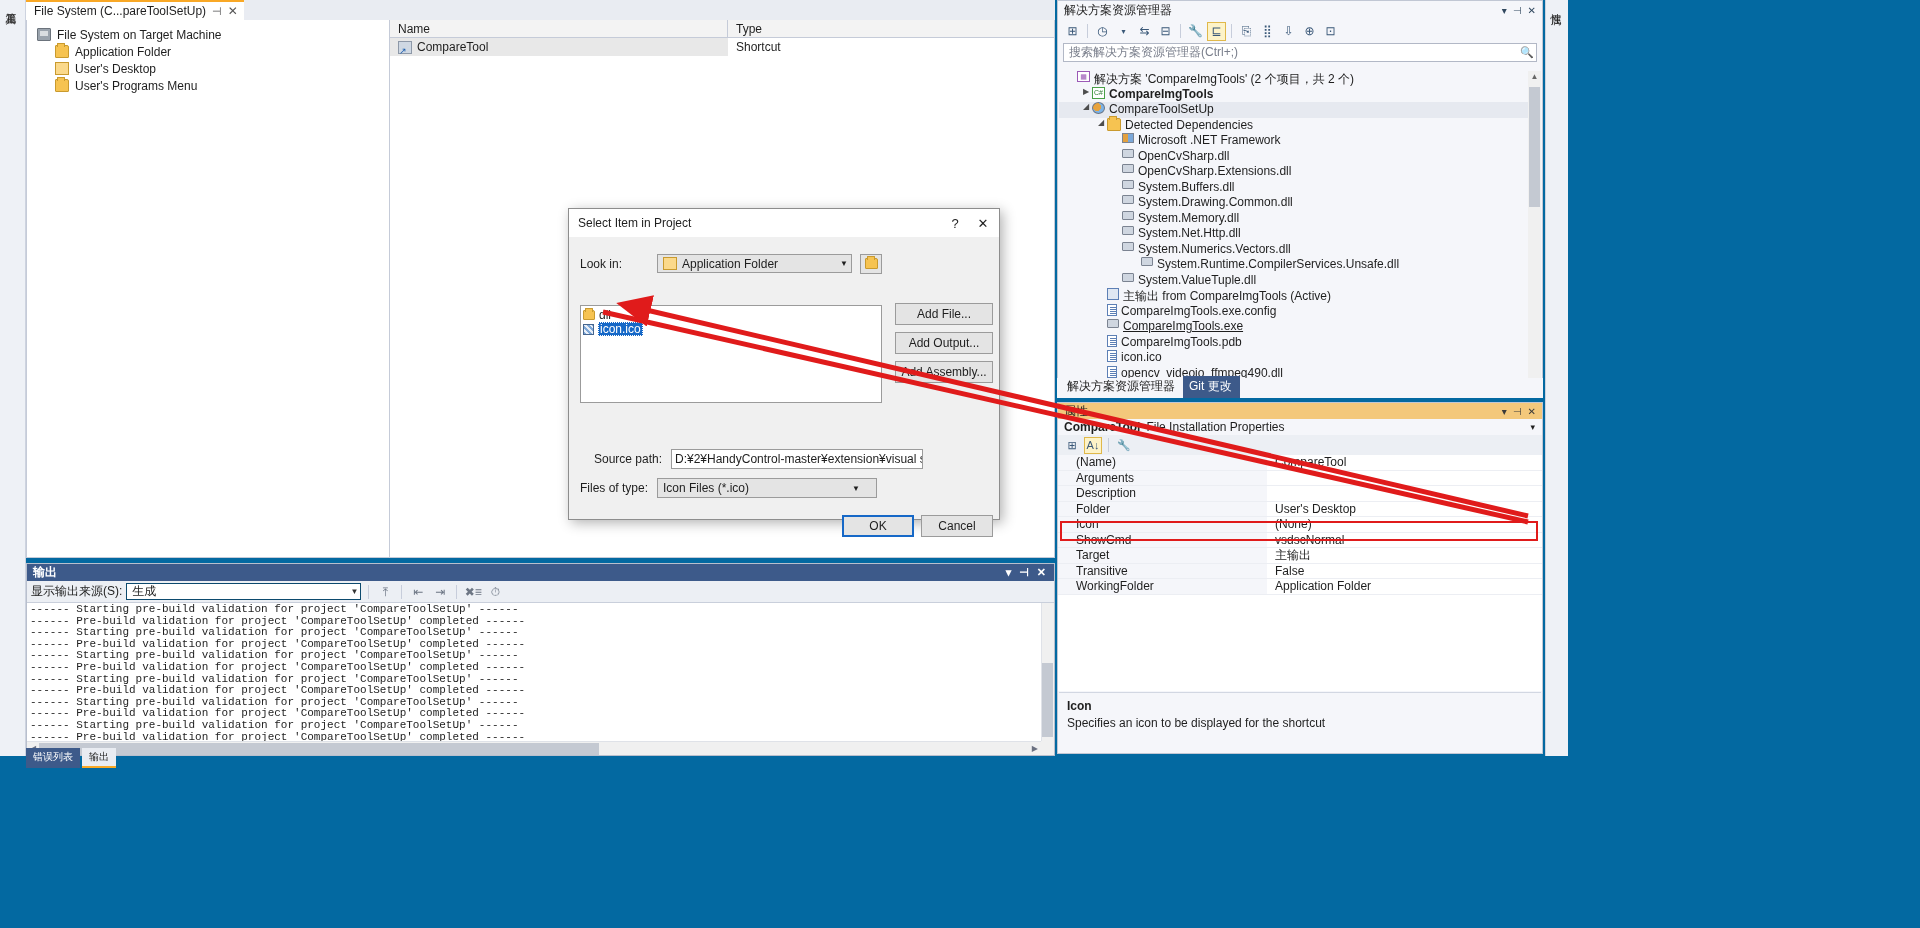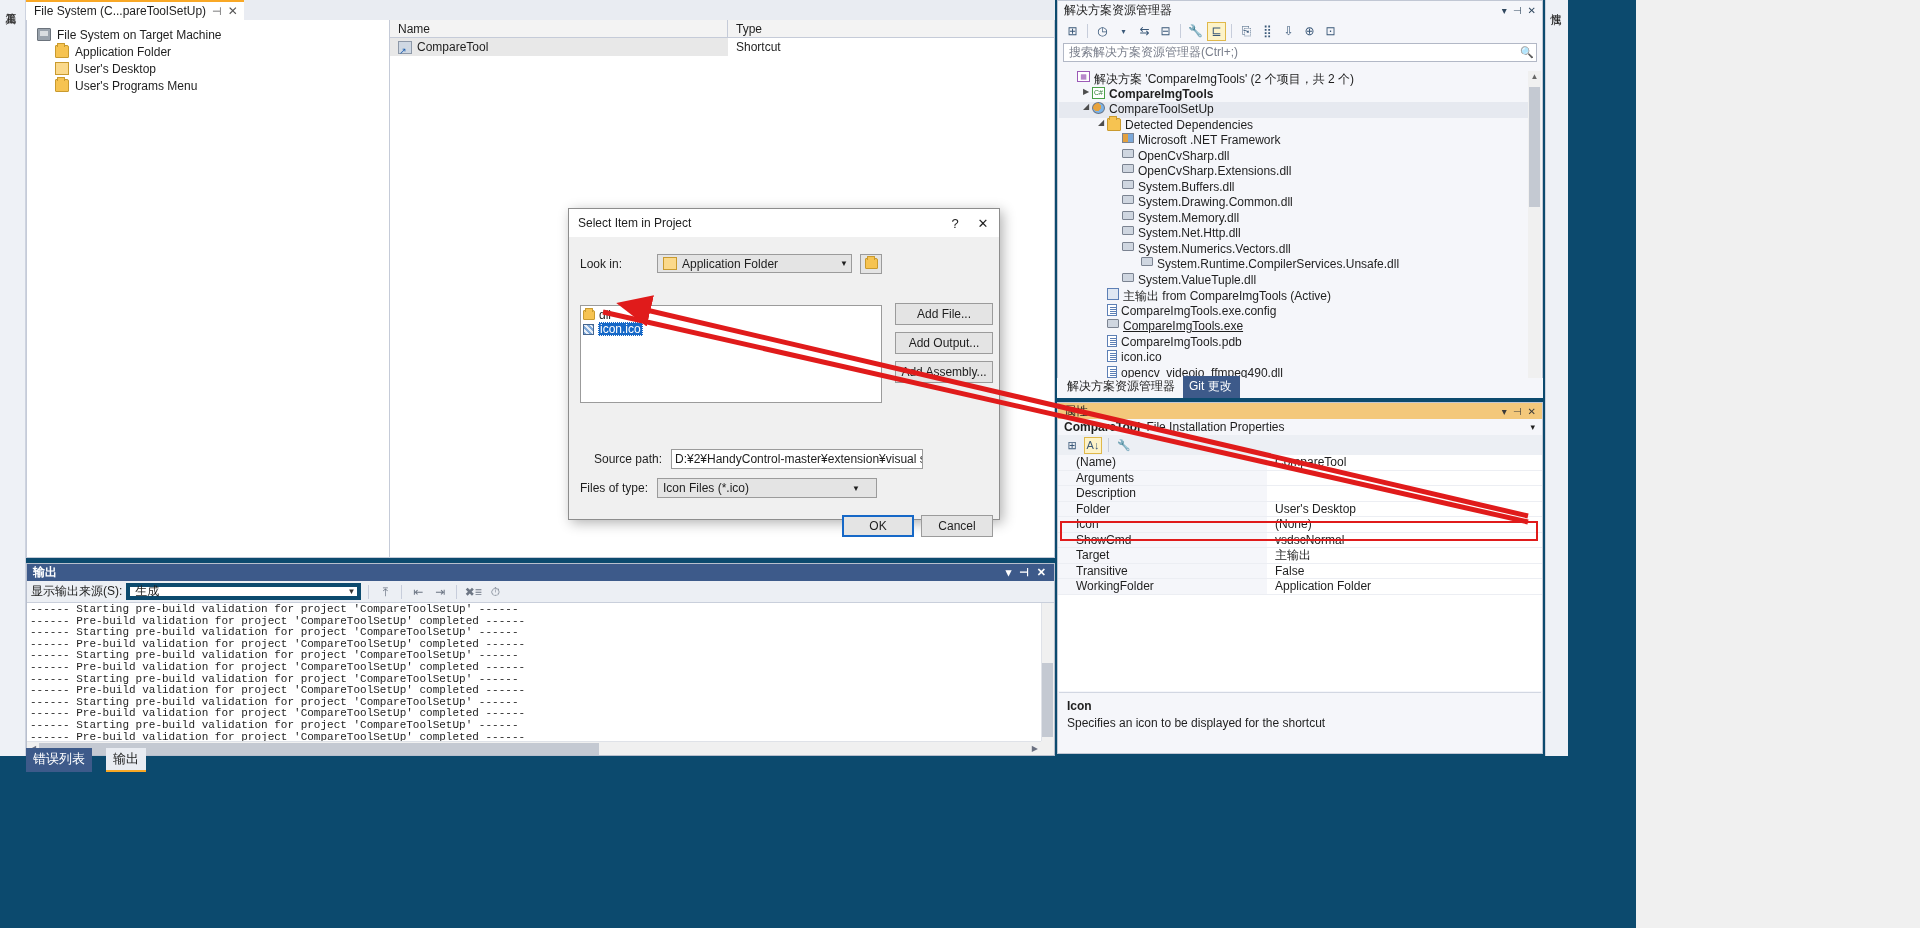--- a/index.html
+++ b/index.html
@@ -2,21 +2,21 @@
 <html><head>
 <meta charset="utf-8">
 <style>
   * { box-sizing: border-box; margin:0; padding:0; }
   html,body {
     width:1920px; height:928px; overflow:hidden;
     font-family: "Liberation Sans", sans-serif;
     font-size:12px; color:#1e1e1e;
     background:#f0f0f0;
   }
-  #root { position:relative; width:1636px; height:928px; background:#0c4a6e; }
+  #root { position:relative; width:1920px; height:928px; background:#0369a1; }
 
   
   .vstrip {
     position:absolute; left:0; top:0; width:26px; height:756px;
     background:#eef1f6; border-right:1px solid #cdd3df;
   }
   .vstrip .vlabel {
     writing-mode: vertical-rl; text-orientation: upright;
     font-size:11px; color:#2b2b2b; margin-top:6px; margin-left:5px;
     letter-spacing:-1px; line-height:12px;
@@ -75,21 +75,21 @@
     padding:0 4px 0 6px; font-size:12px; font-weight:bold;
   }
   .out-title .spacer{flex:1;}
   .out-title .tbtn{ color:#fff; font-size:11px; padding:0 4px; cursor:default;}
   .out-toolbar {
     height:22px; background:#eceff4; display:flex; align-items:center; gap:4px;
     padding:0 4px; border-bottom:1px solid #c9cfdb;
   }
   .out-toolbar .lbl { font-size:12px; }
   .out-combo {
-    width:235px; height:17px; background:#fff; border:4px solid #0c4a6e;
+    width:235px; height:17px; background:#fff; border:1px solid #0c4a6e;
     display:flex; align-items:center; justify-content:space-between;
     padding:0 2px 0 5px; font-size:12px;
   }
   .out-combo .caret { font-size:8px; color:#333; }
   .tb-ico { width:18px; height:17px; display:inline-flex; align-items:center; justify-content:center;
             font-size:12px; color:#6d7684; }
   .out-body {
     position:absolute; left:0; top:39px; right:0; bottom:14px;
     background:#fff; overflow:hidden;
     font-family:"Liberation Mono", monospace; font-size:11px; line-height:11.6px;
@@ -101,21 +101,21 @@
   }
   .out-thumb-v { position:absolute; right:1px; top:60px; width:11px; height:74px; background:#c4c9d2; }
   .out-scroll-h {
     position:absolute; left:0; right:13px; bottom:0; height:14px; background:#f0f0f0;
     border-top:1px solid #dfe2e8; display:flex; justify-content:space-between; align-items:center;
   }
   .out-scroll-h span{font-size:8px; color:#6a7080; padding:0 3px;}
   .out-thumb-h { position:absolute; left:12px; width:560px; height:12px; background:#c4c9d2; top:1px; }
 
   
-  .bottom-tabs { position:absolute; left:26px; top:748px; display:flex; gap:14px; font-size:13px; }
+  .bottom-tabs { position:absolute; left:26px; top:748px; display:flex; gap:2px; font-size:10px; }
   .bt { padding:2px 7px; background:#3d5a8a; color:#fff; }
   .bt.alt { background:#e9ecf2; color:#1e1e1e; border-bottom:2px solid #f9a825; }
 
   
   .sln {
     position:absolute; left:1057px; top:0; width:486px; height:398px;
     background:#f5f6fa; border:1px solid #c1c7d4;
   }
   .sln-hdr {
     height:18px; display:flex; align-items:center; padding:0 3px 0 6px;

